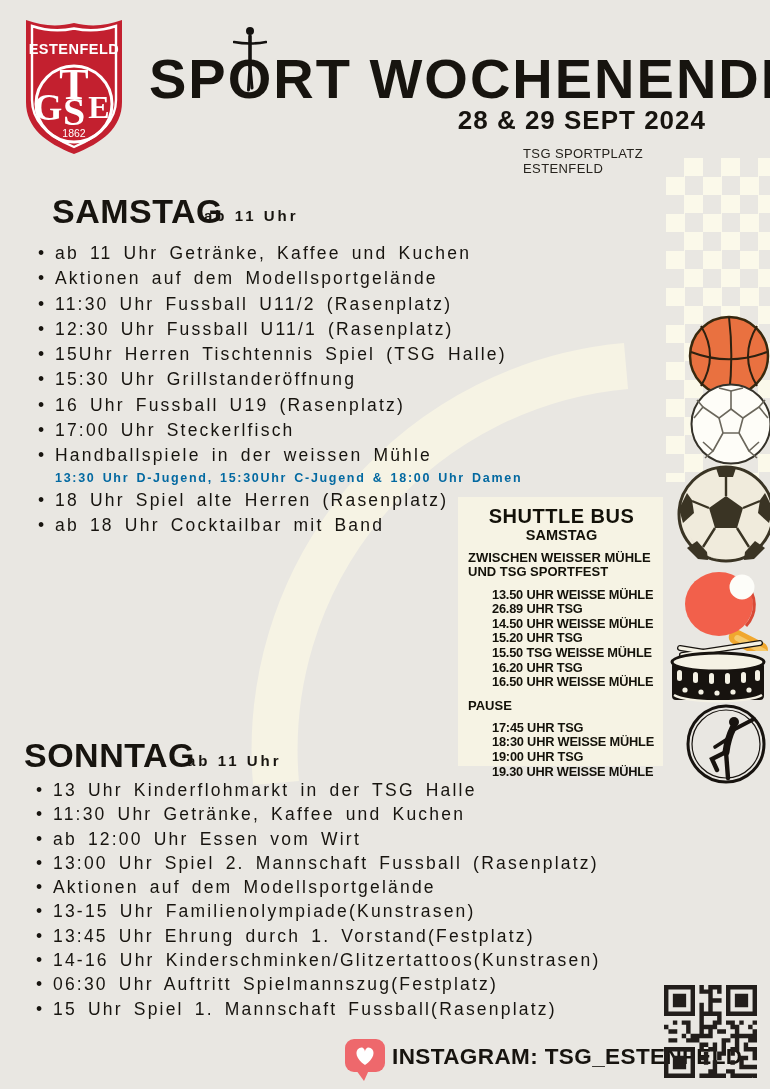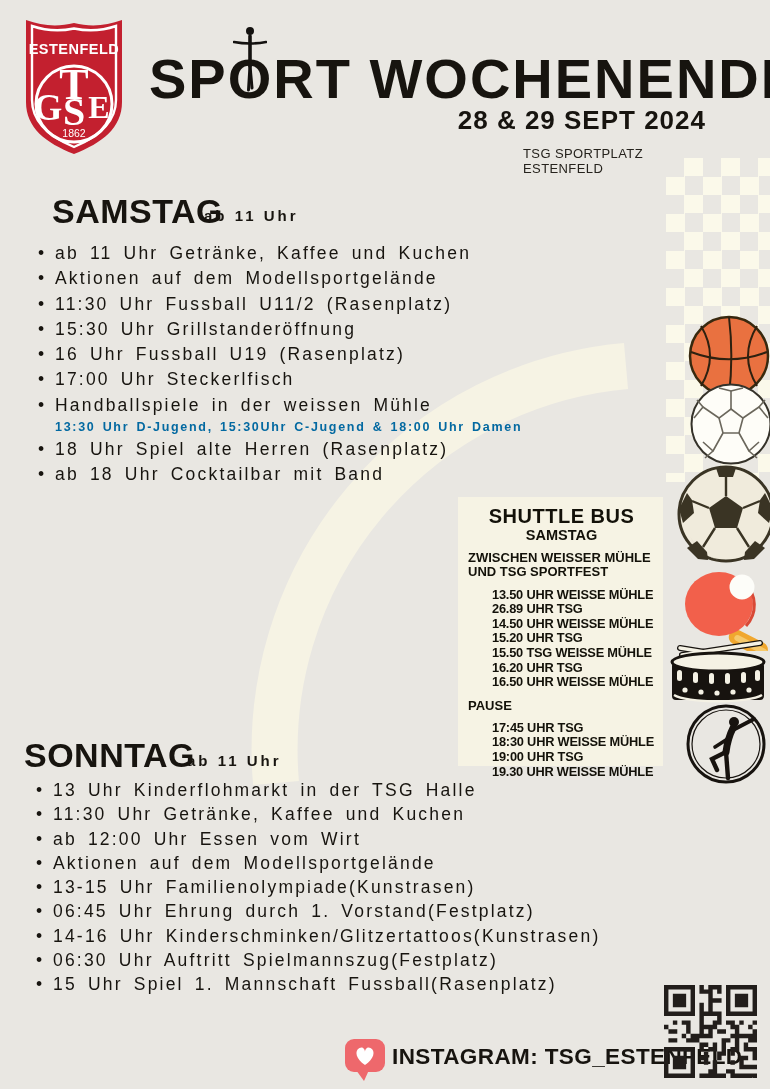--- a/index.html
+++ b/index.html
@@ -181,20 +181,22 @@
   <div>ESTENFELD</div>
 </div>
 
 <div id="samstag-h" class="abs day-h">SAMSTAG</div>
 <div id="samstag-sub" class="abs day-sub">ab 11 Uhr</div>
 
 <div id="sat-list" class="abs evlist">
   <div class="erow">ab 11 Uhr Getränke, Kaffee und Kuchen</div>
   <div class="erow">Aktionen auf dem Modellsportgelände</div>
   <div class="erow">11:30 Uhr Fussball U11/2 (Rasenplatz)</div>
+  <div class="erow">12:30 Uhr Fussball U11/1 (Rasenplatz)</div>
+  <div class="erow">15Uhr Herren Tischtennis Spiel (TSG Halle)</div>
   <div class="erow">15:30 Uhr Grillstanderöffnung</div>
   <div class="erow">16 Uhr Fussball U19 (Rasenplatz)</div>
   <div class="erow">17:00 Uhr Steckerlfisch</div>
   <div class="erow">Handballspiele in der weissen Mühle</div>
   <div class="edetail">13:30 Uhr D-Jugend, 15:30Uhr C-Jugend &amp; 18:00 Uhr Damen</div>
   <div class="erow">18 Uhr Spiel alte Herren (Rasenplatz)</div>
   <div class="erow">ab 18 Uhr Cocktailbar mit Band</div>
 </div>
 
 <div id="shuttle" class="abs">
@@ -222,23 +224,24 @@
   </div>
 </div>
 
 <div id="sonntag-h" class="abs day-h">SONNTAG</div>
 <div id="sonntag-sub" class="abs day-sub">ab 11 Uhr</div>
 
 <div id="sun-list" class="abs evlist">
   <div class="erow">13 Uhr Kinderflohmarkt in der TSG Halle</div>
   <div class="erow">11:30 Uhr Getränke, Kaffee und Kuchen</div>
   <div class="erow">ab 12:00 Uhr Essen vom Wirt</div>
+  <div class="erow">13:00 Uhr Spiel 2. Mannschaft Fussball (Rasenplatz)</div>
   <div class="erow">Aktionen auf dem Modellsportgelände</div>
   <div class="erow">13-15 Uhr Familienolympiade(Kunstrasen)</div>
-  <div class="erow">06:45 Uhr Ehrung durch 1. Vorstand(Festplatz)</div>
+  <div class="erow">13:45 Uhr Ehrung durch 1. Vorstand(Festplatz)</div>
   <div class="erow">14-16 Uhr Kinderschminken/Glitzertattoos(Kunstrasen)</div>
   <div class="erow">06:30 Uhr Auftritt Spielmannszug(Festplatz)</div>
   <div class="erow">15 Uhr Spiel 1. Mannschaft Fussball(Rasenplatz)</div>
 </div>
 
 <svg class="abs" style="left:343px;top:1037px" width="44" height="44" viewBox="0 0 44 44">
   <rect x="2" y="2" width="40" height="33" rx="9" fill="#ee686c"></rect>
   <path d="M13,33 L21,44 L26,33 Z" fill="#ee686c"></path>
   <path d="M22,28 C13,22 11,14 16.5,11 C20,9 22,12.5 22,15 C22,12.5 24,9 27.5,11 C33,14 31,22 22,28 Z" fill="#fff"></path>
 </svg>

